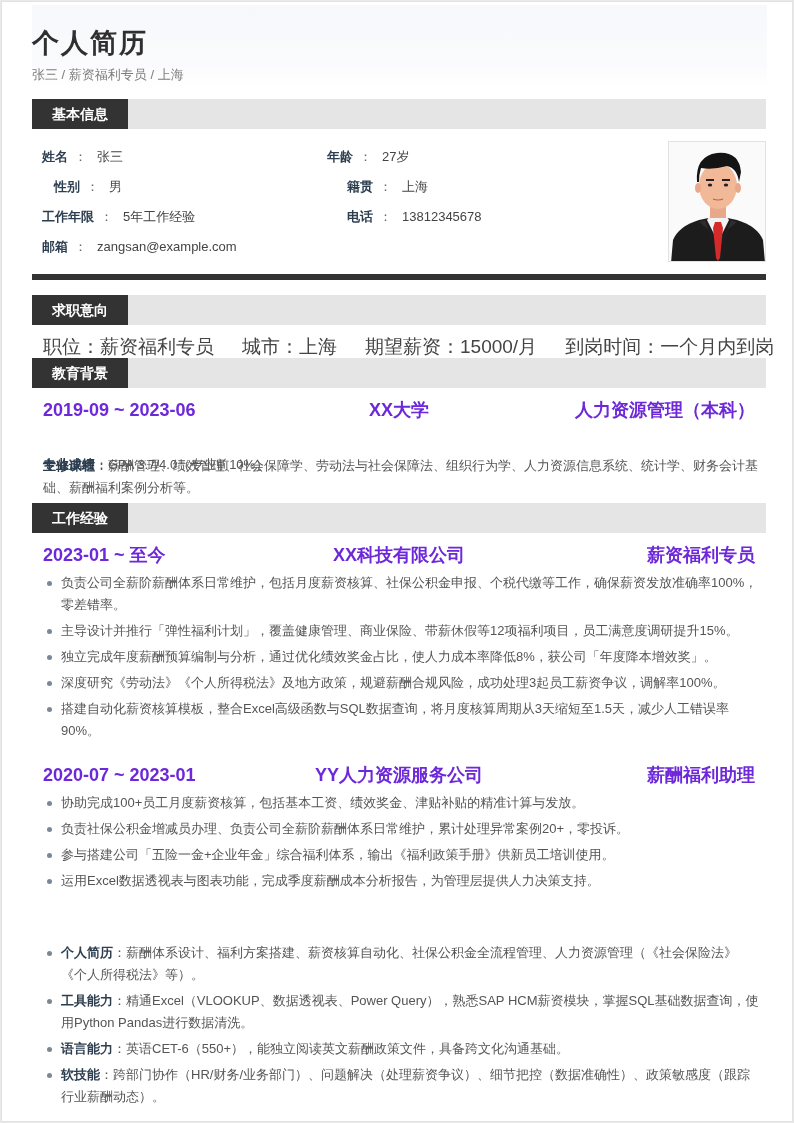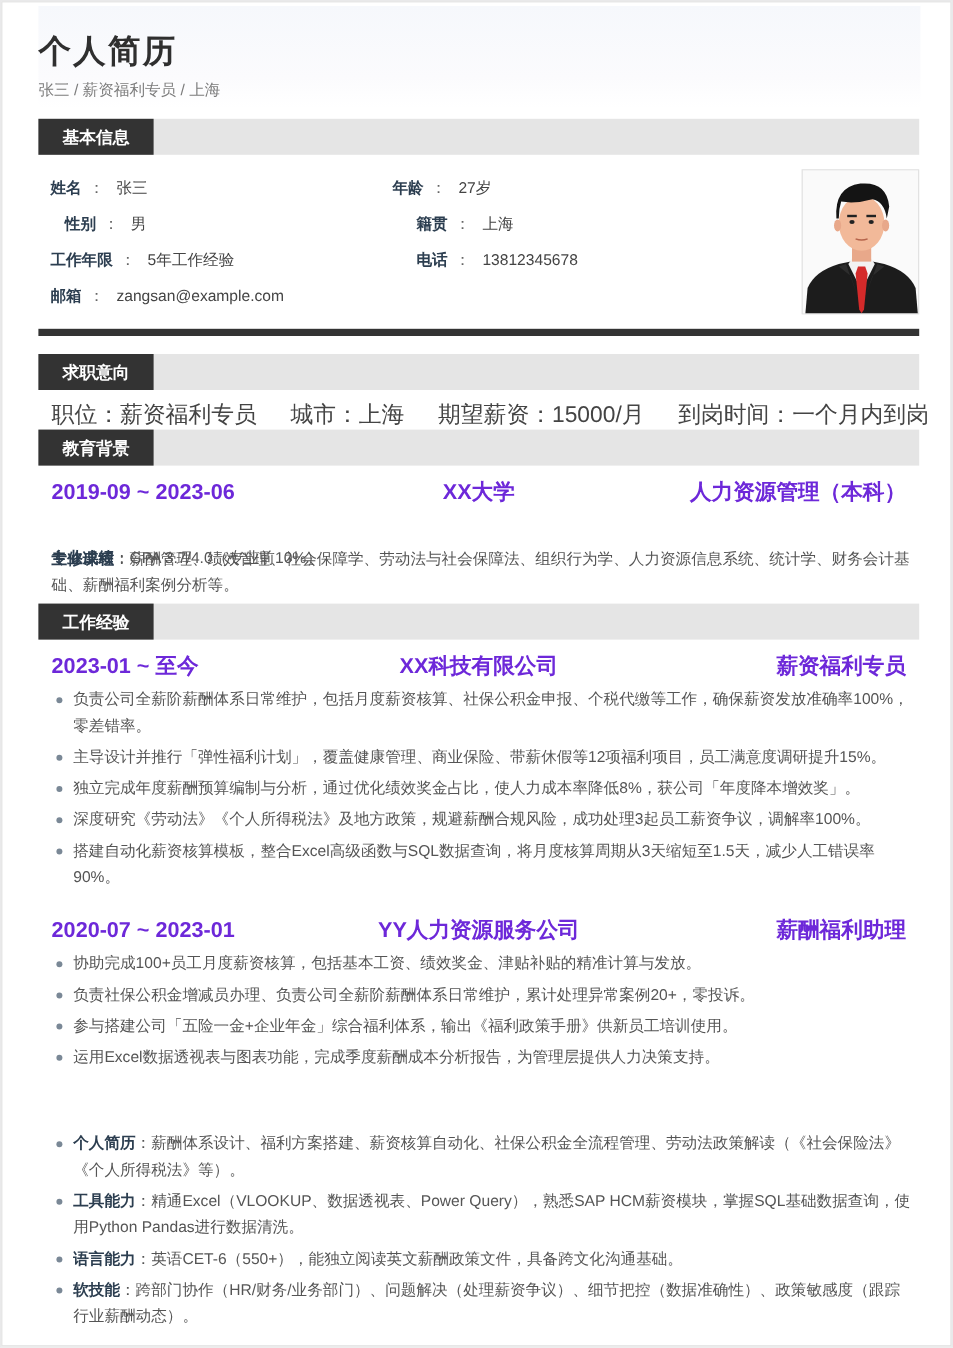--- a/index.html
+++ b/index.html
@@ -170,19 +170,19 @@
     <span class="r">薪酬福利助理</span>
   </div>
   <ul class="bullets" style="top:790px;">
     <li>协助完成100+员工月度薪资核算，包括基本工资、绩效奖金、津贴补贴的精准计算与发放。</li>
     <li>负责社保公积金增减员办理、负责公司全薪阶薪酬体系日常维护，累计处理异常案例20+，零投诉。</li>
     <li>参与搭建公司「五险一金+企业年金」综合福利体系，输出《福利政策手册》供新员工培训使用。</li>
     <li>运用Excel数据透视表与图表功能，完成季度薪酬成本分析报告，为管理层提供人力决策支持。</li>
   </ul>
 
   <ul class="bullets" style="top:940px;">
-    <li><b>个人简历</b><span>：薪酬体系设计、福利方案搭建、薪资核算自动化、社保公积金全流程管理、劳动法政策解读（《社会保险法》《个人所得税法》等）。</span></li>
+    <li><b>个人简历</b><span>：薪酬体系设计、福利方案搭建、薪资核算自动化、社保公积金全流程管理、人力资源管理（《社会保险法》《个人所得税法》等）。</span></li>
     <li><b>工具能力</b><span>：精通Excel（VLOOKUP、数据透视表、Power Query），熟悉SAP HCM薪资模块，掌握SQL基础数据查询，使用Python Pandas进行数据清洗。</span></li>
     <li><b>语言能力</b><span>：英语CET-6（550+），能独立阅读英文薪酬政策文件，具备跨文化沟通基础。</span></li>
     <li><b>软技能</b><span>：跨部门协作（HR/财务/业务部门）、问题解决（处理薪资争议）、细节把控（数据准确性）、政策敏感度（跟踪行业薪酬动态）。</span></li>
   </ul>
 
 </div>
 
 </body></html>

